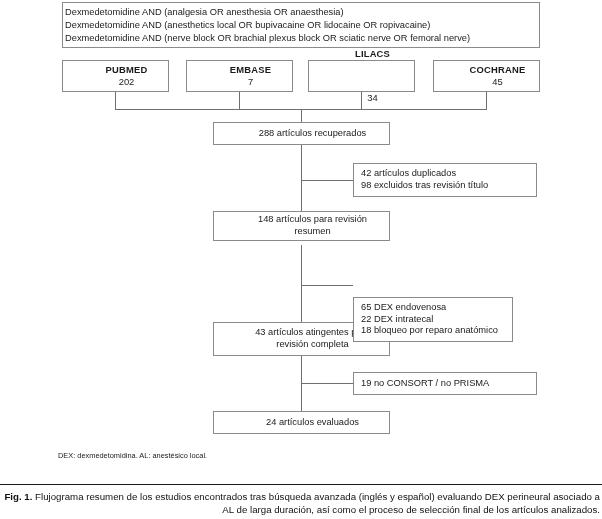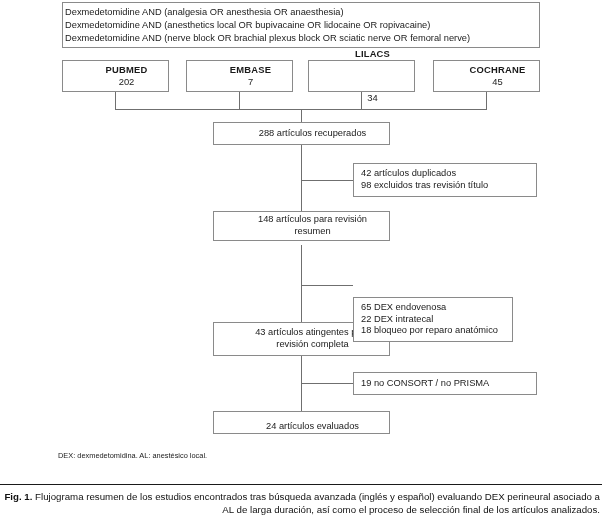--- a/index.html
+++ b/index.html
@@ -84,21 +84,21 @@
   #box-abstract-review {
     left: 213px; top: 211px;
     width: 177px; height: 30px;
   }
   #box-full-review {
     left: 213px; top: 322px;
     width: 177px; height: 34px;
   }
   #box-evaluated {
     left: 213px; top: 411px;
-    width: 177px; height: 23px; justify-content: flex-end;
+    width: 177px; height: 23px;
   }
 
   
   #box-excl-1 {
     left: 353px; top: 163px;
     width: 184px; height: 34px;
   }
   #box-excl-2 {
     left: 353px; top: 263px;
     width: 160px; height: 45px; margin-top: 34px;

